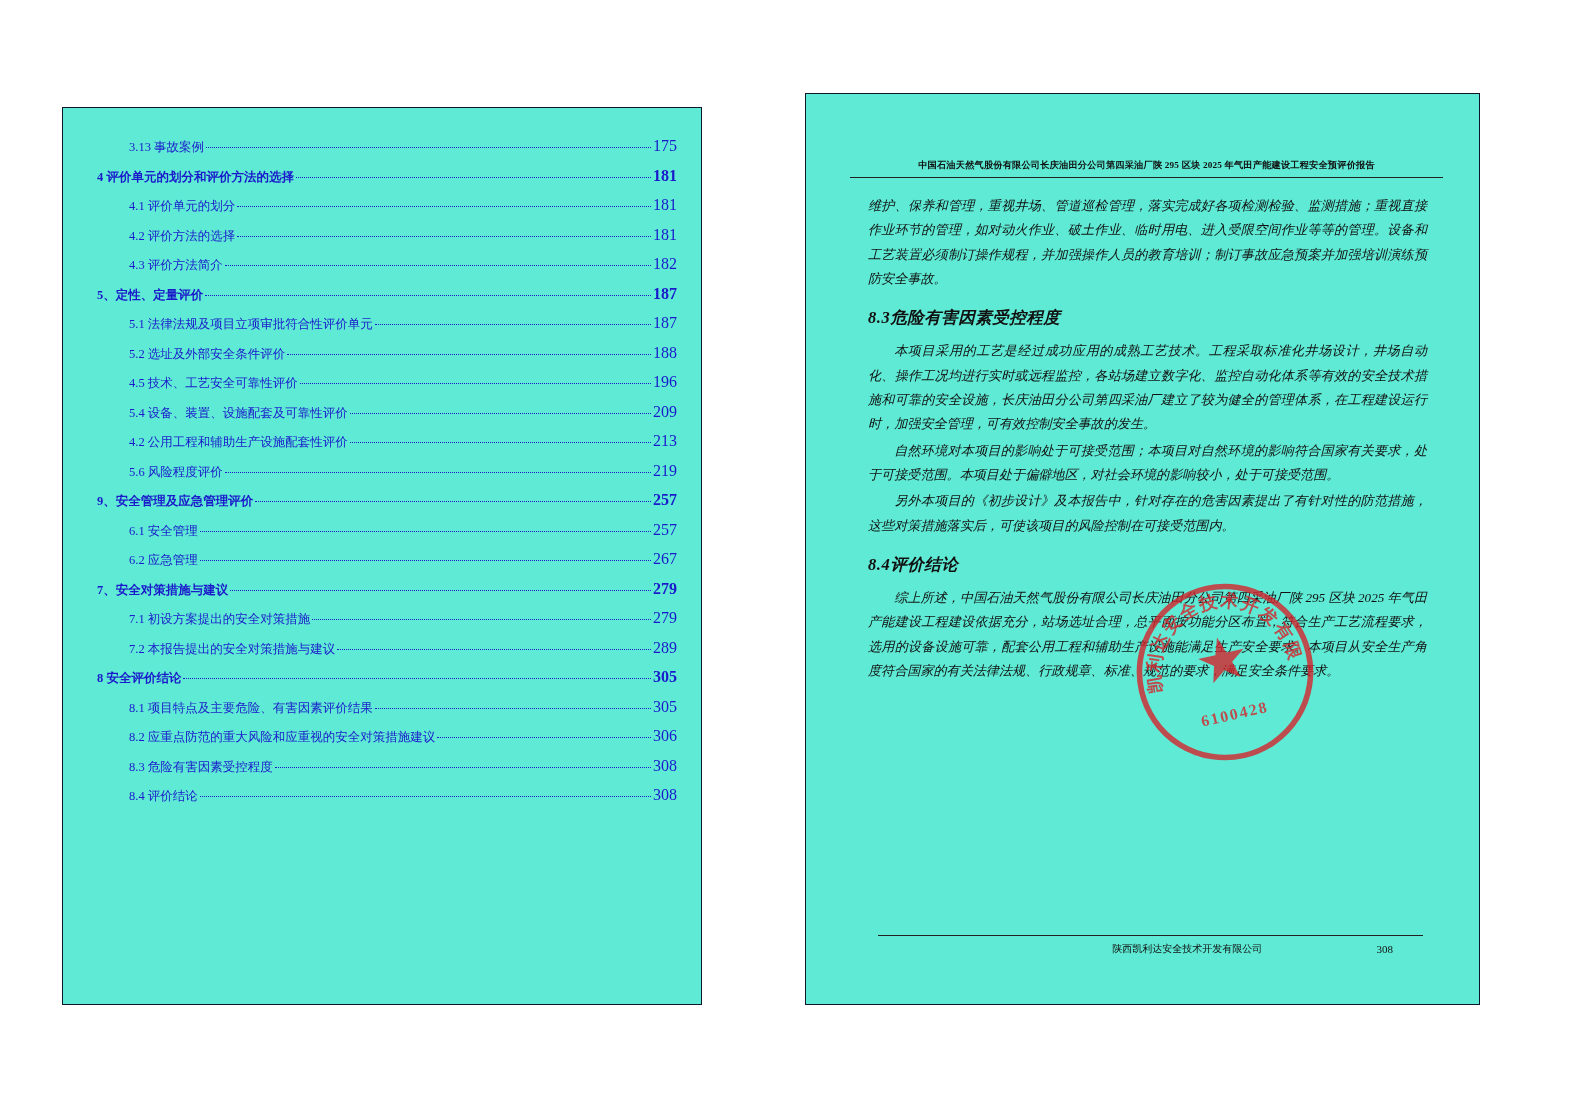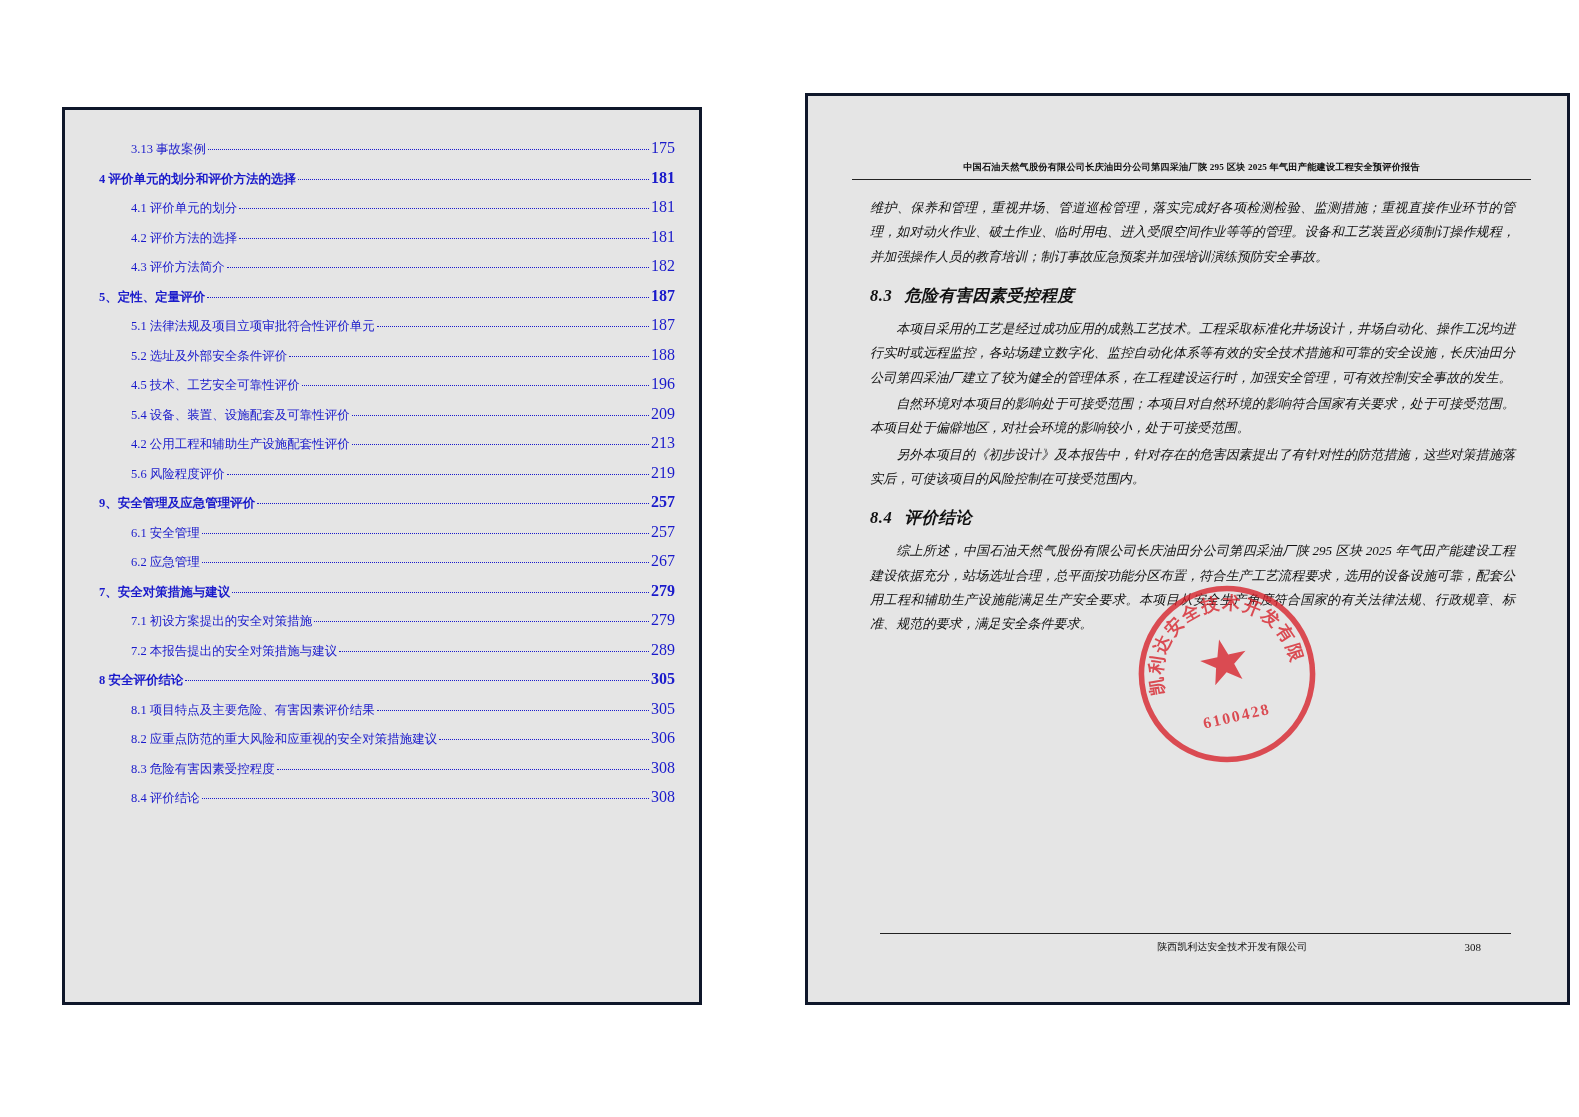--- a/index.html
+++ b/index.html
@@ -16,22 +16,22 @@
   }
   .spread {
     position: absolute;
     inset: 0;
     display: flex;
   }
 
   
   .page {
     position: absolute;
-    background: #e5e5e5;
-    border: 3px solid #0f172a;
+    background: #5eead4;
+    border: 1px solid #0f172a;
     box-sizing: border-box;
   }
   .page-inner {
     position: absolute;
     box-sizing: border-box;
   }
 
   
   #page-left {
     left: 62px;
@@ -78,21 +78,21 @@
   }
   .lvl2 {
     padding-left: 38px;
   }
   .lvl1 .pg { font-weight: bold; }
 
   
   #page-right {
     left: 805px;
     top: 93px;
-    width: 765px;
+    width: 675px;
     height: 912px;
   }
   #page-right .page-inner {
     left: 36px;
     top: 30px;
     right: 28px;
     bottom: 20px;
   }
   .run-head {
     font-size: 9.2px;
@@ -116,21 +116,21 @@
     text-align: justify;
     text-justify: inter-ideograph;
   }
   p.indent { text-indent: 2em; }
   h2.sec {
     font-size: 16.5px;
     font-weight: bold;
     margin: 16px 0 10px 0;
     letter-spacing: 0.5px;
   }
-  h2.sec .num { margin-right: 12px; }
+  h2.sec .num { }
   .footer {
     position: absolute;
     left: 36px;
     right: 28px;
     bottom: 28px;
     border-top: 1.4px solid #222;
     padding-top: 6px;
     display: flex;
     align-items: center;
     font-size: 10px;

